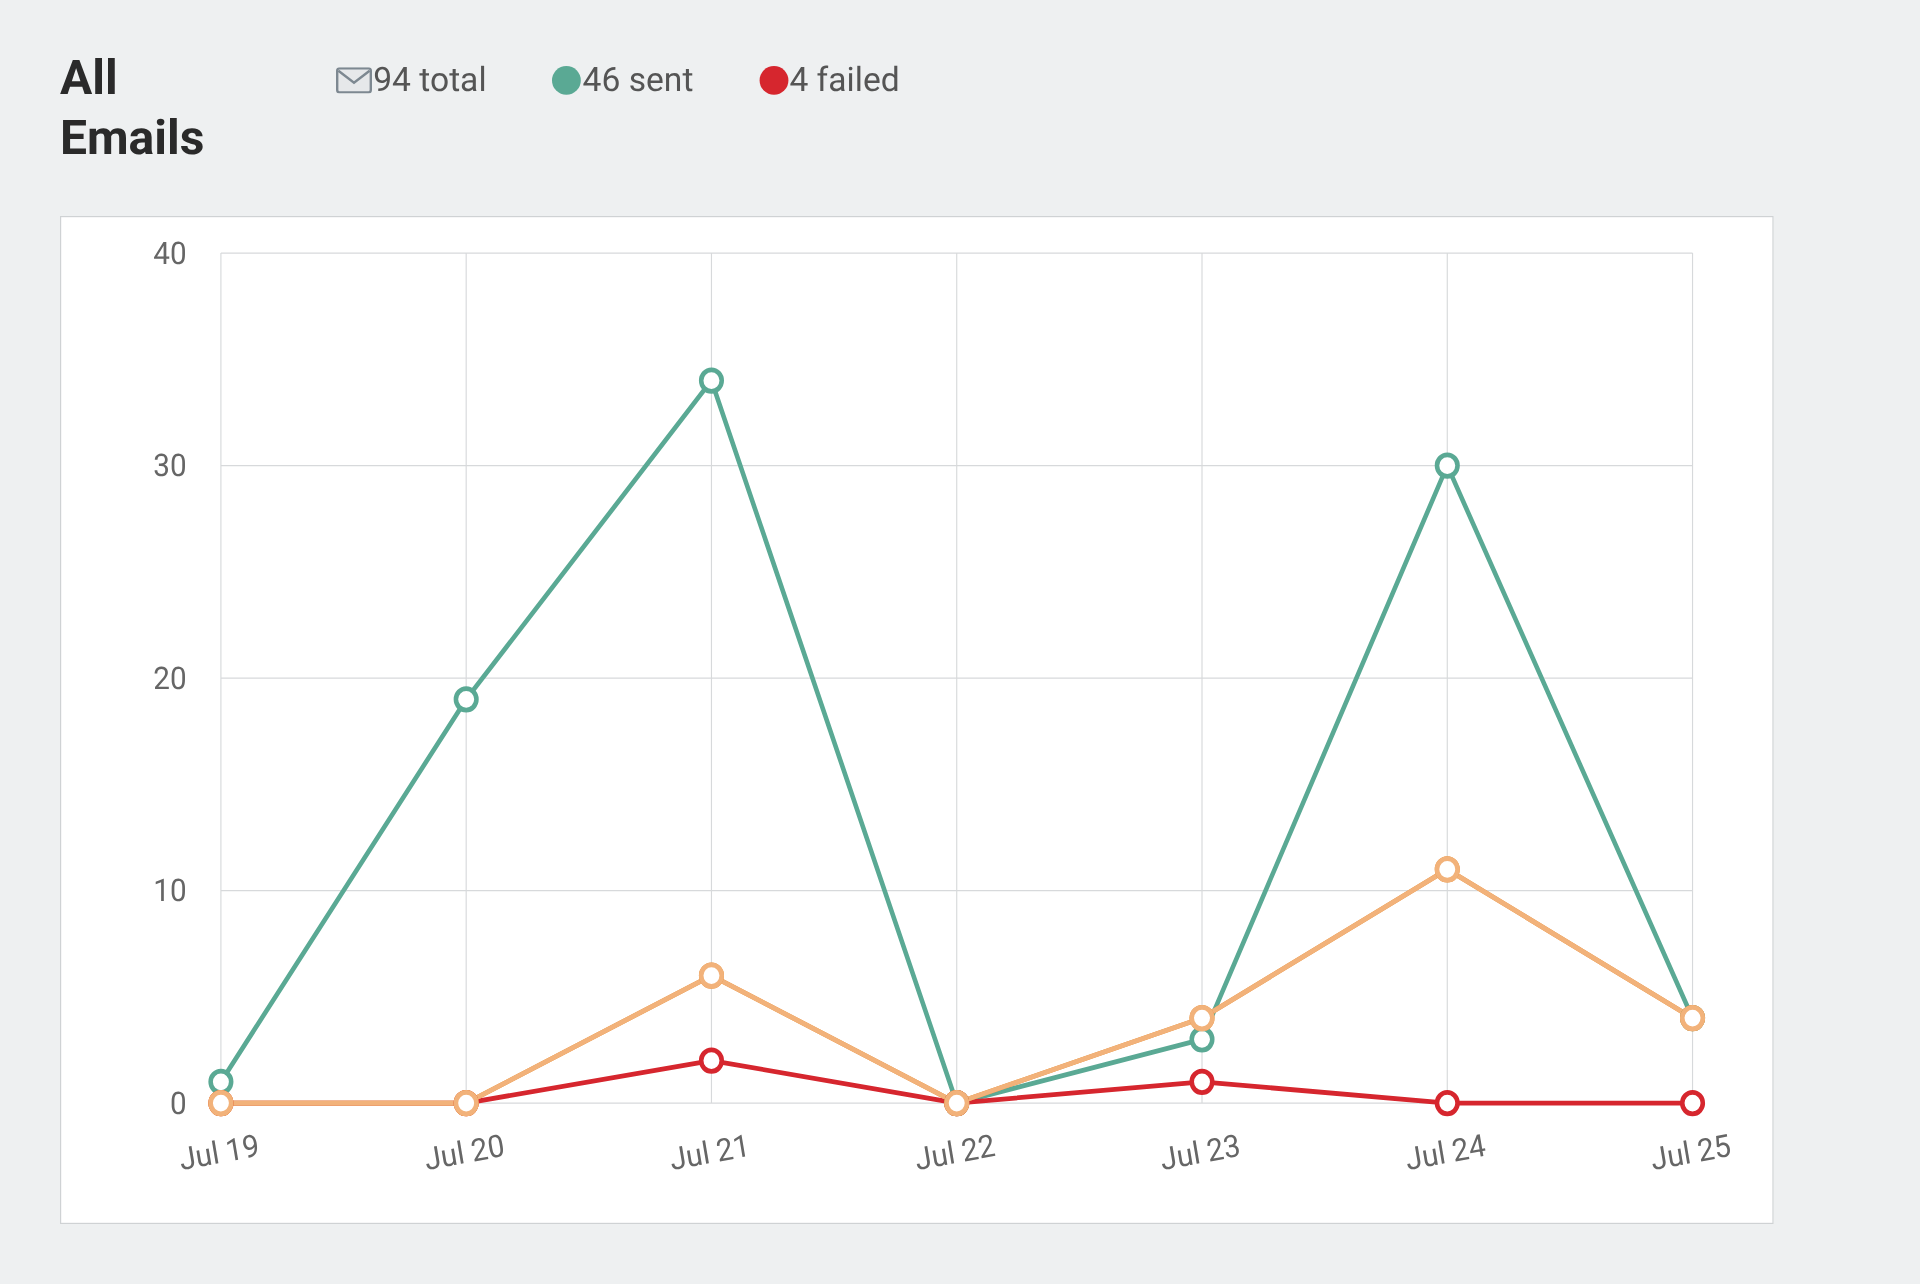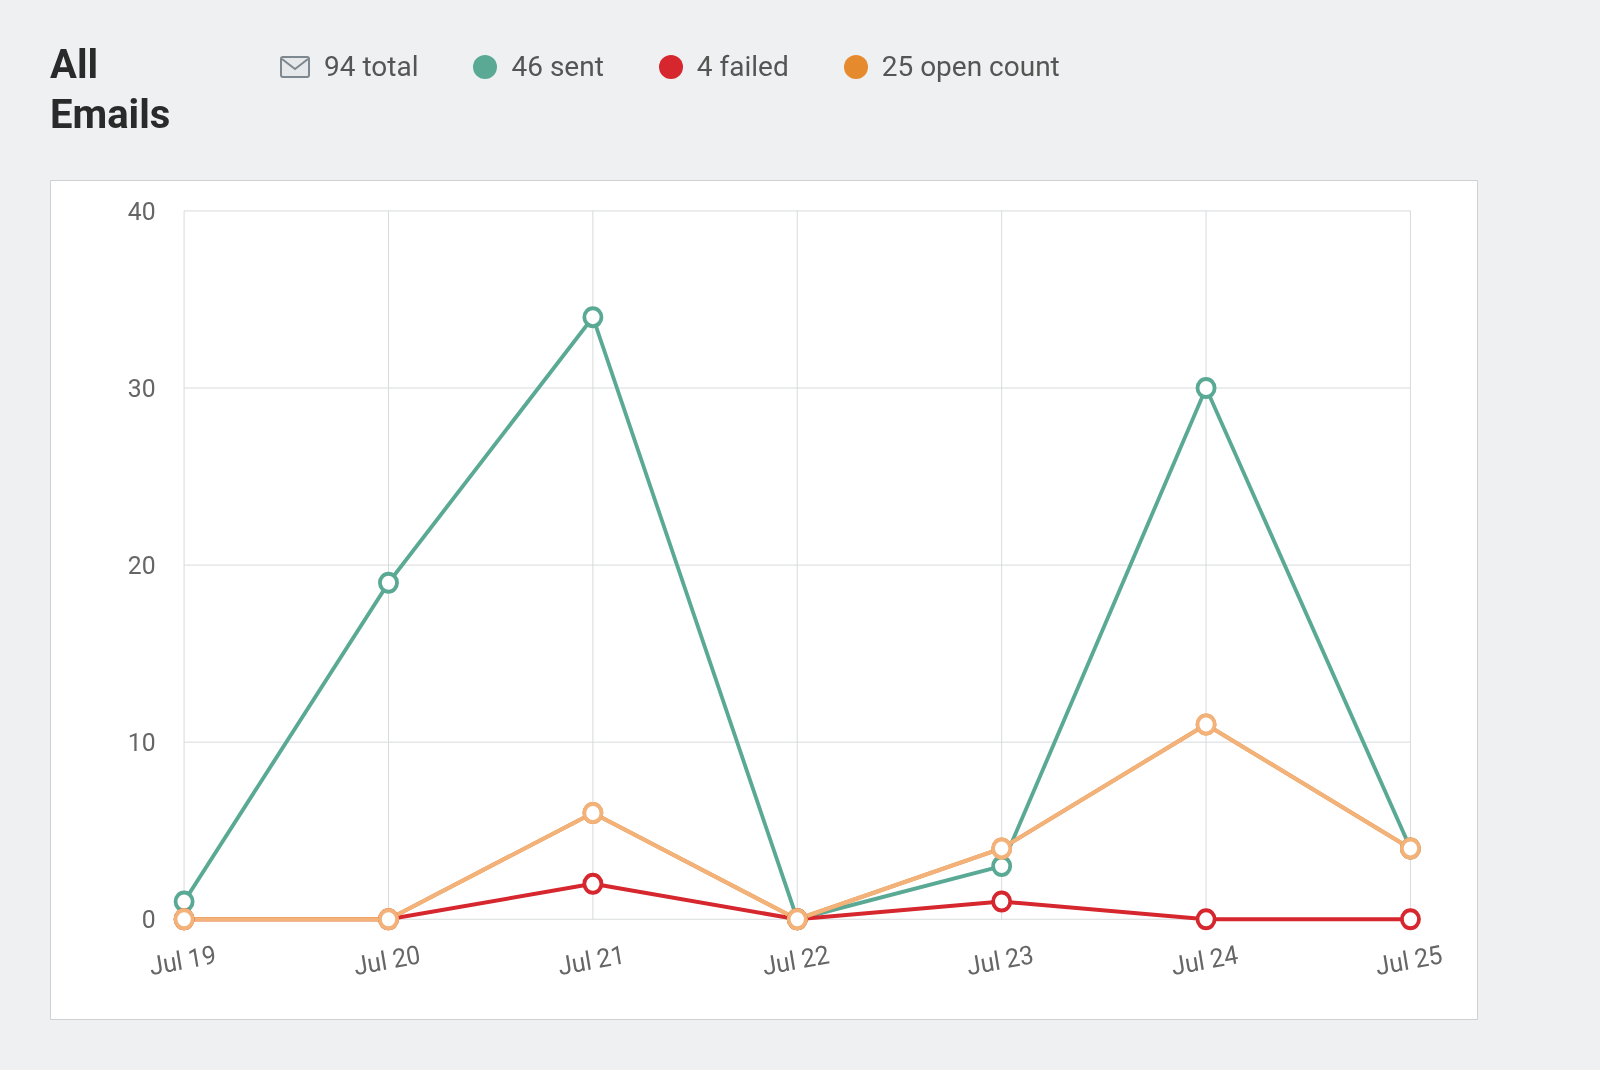--- a/index.html
+++ b/index.html
@@ -29,21 +29,21 @@
   .legend {
     display: flex;
     align-items: center;
     gap: 55px;
     flex-wrap: wrap;
     padding-top: 10px;
   }
   .legend-item {
     display: flex;
     align-items: center;
-    gap: 14px;
+    gap: 1px;
     font-size: 28px;
     color: #555;
   }
   .legend-dot {
     width: 24px; height: 24px; border-radius: 50%;
     flex-shrink: 0;
   }
   .envelope-icon svg { display:block; }
   .chart-card {
     margin-top: 40px;
@@ -76,24 +76,20 @@
         </span>
         <span>94 total</span>
       </div>
       <div class="legend-item">
         <span class="legend-dot" style="background:#5aa994"></span>
         <span>46 sent</span>
       </div>
       <div class="legend-item">
         <span class="legend-dot" style="background:#d6262e"></span>
         <span>4 failed</span>
-      </div>
-      <div class="legend-item">
-        <span class="legend-dot" style="background:#e68a2e"></span>
-        <span>25 open count</span>
       </div>
     </div>
   </div>
 
   <div class="chart-card">
     <svg class="chart-svg" id="chart-svg" viewBox="0 0 1500 840" preserveAspectRatio="none">
         <line x1="140" x2="1430" y1="740" y2="740" stroke="#d7d9db" stroke-width="1"></line>
         <text x="110" y="749" text-anchor="end" font-size="26" fill="#666">0</text>
         <line x1="140" x2="1430" y1="562.5" y2="562.5" stroke="#d7d9db" stroke-width="1"></line>
         <text x="110" y="571.5" text-anchor="end" font-size="26" fill="#666">10</text>

